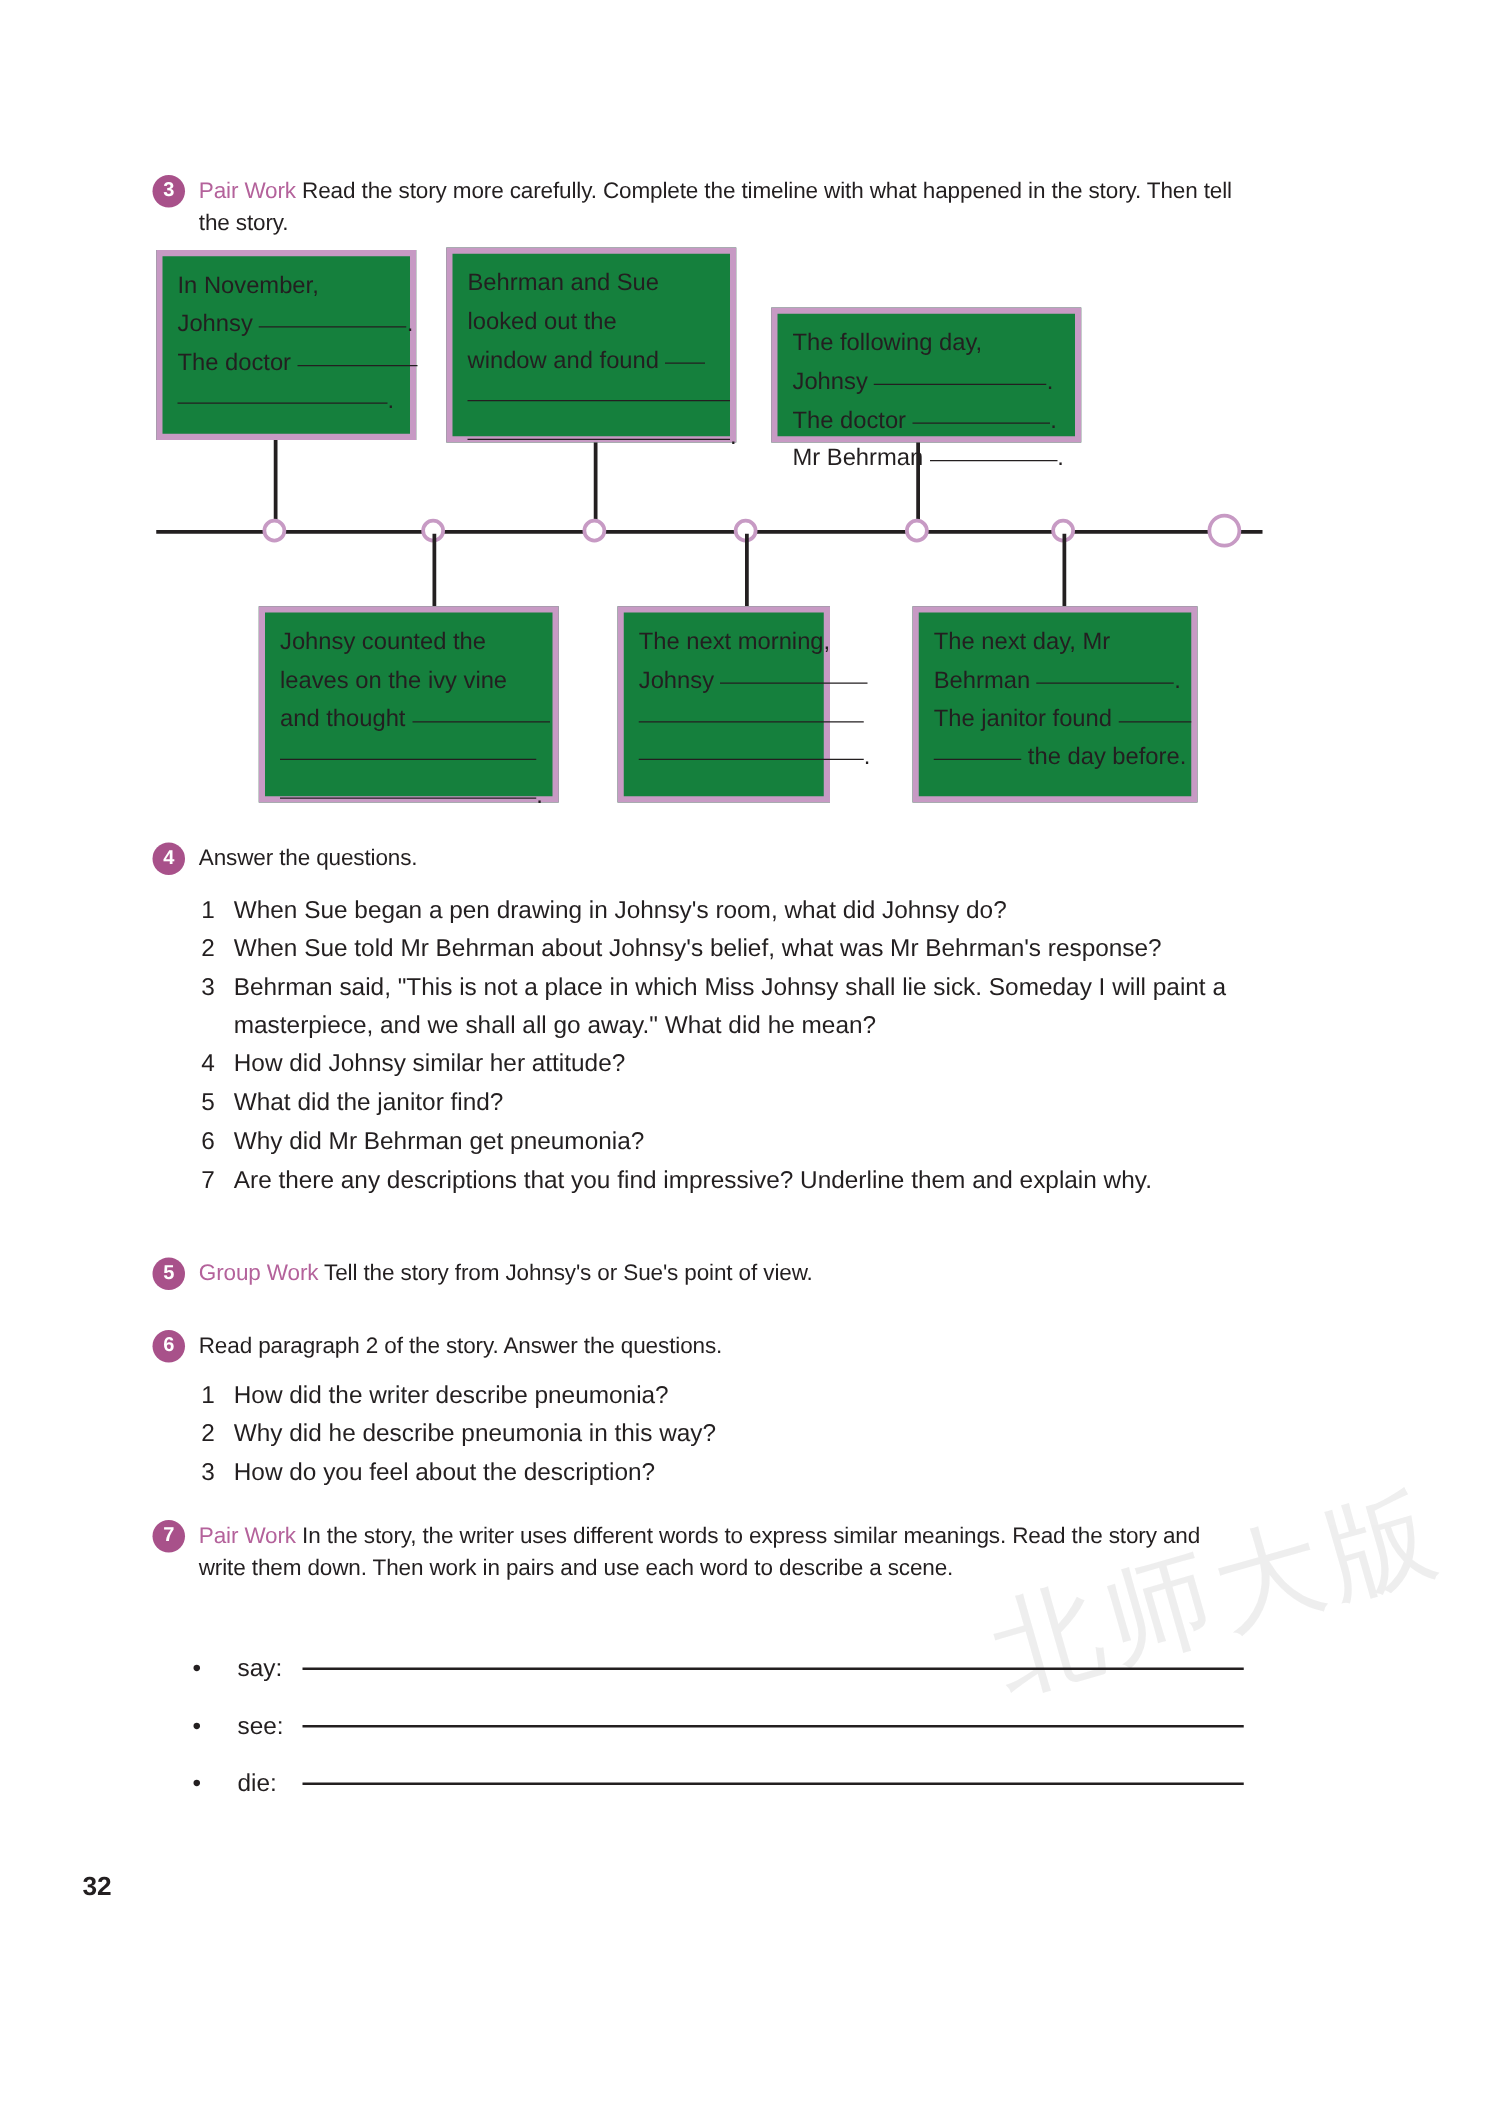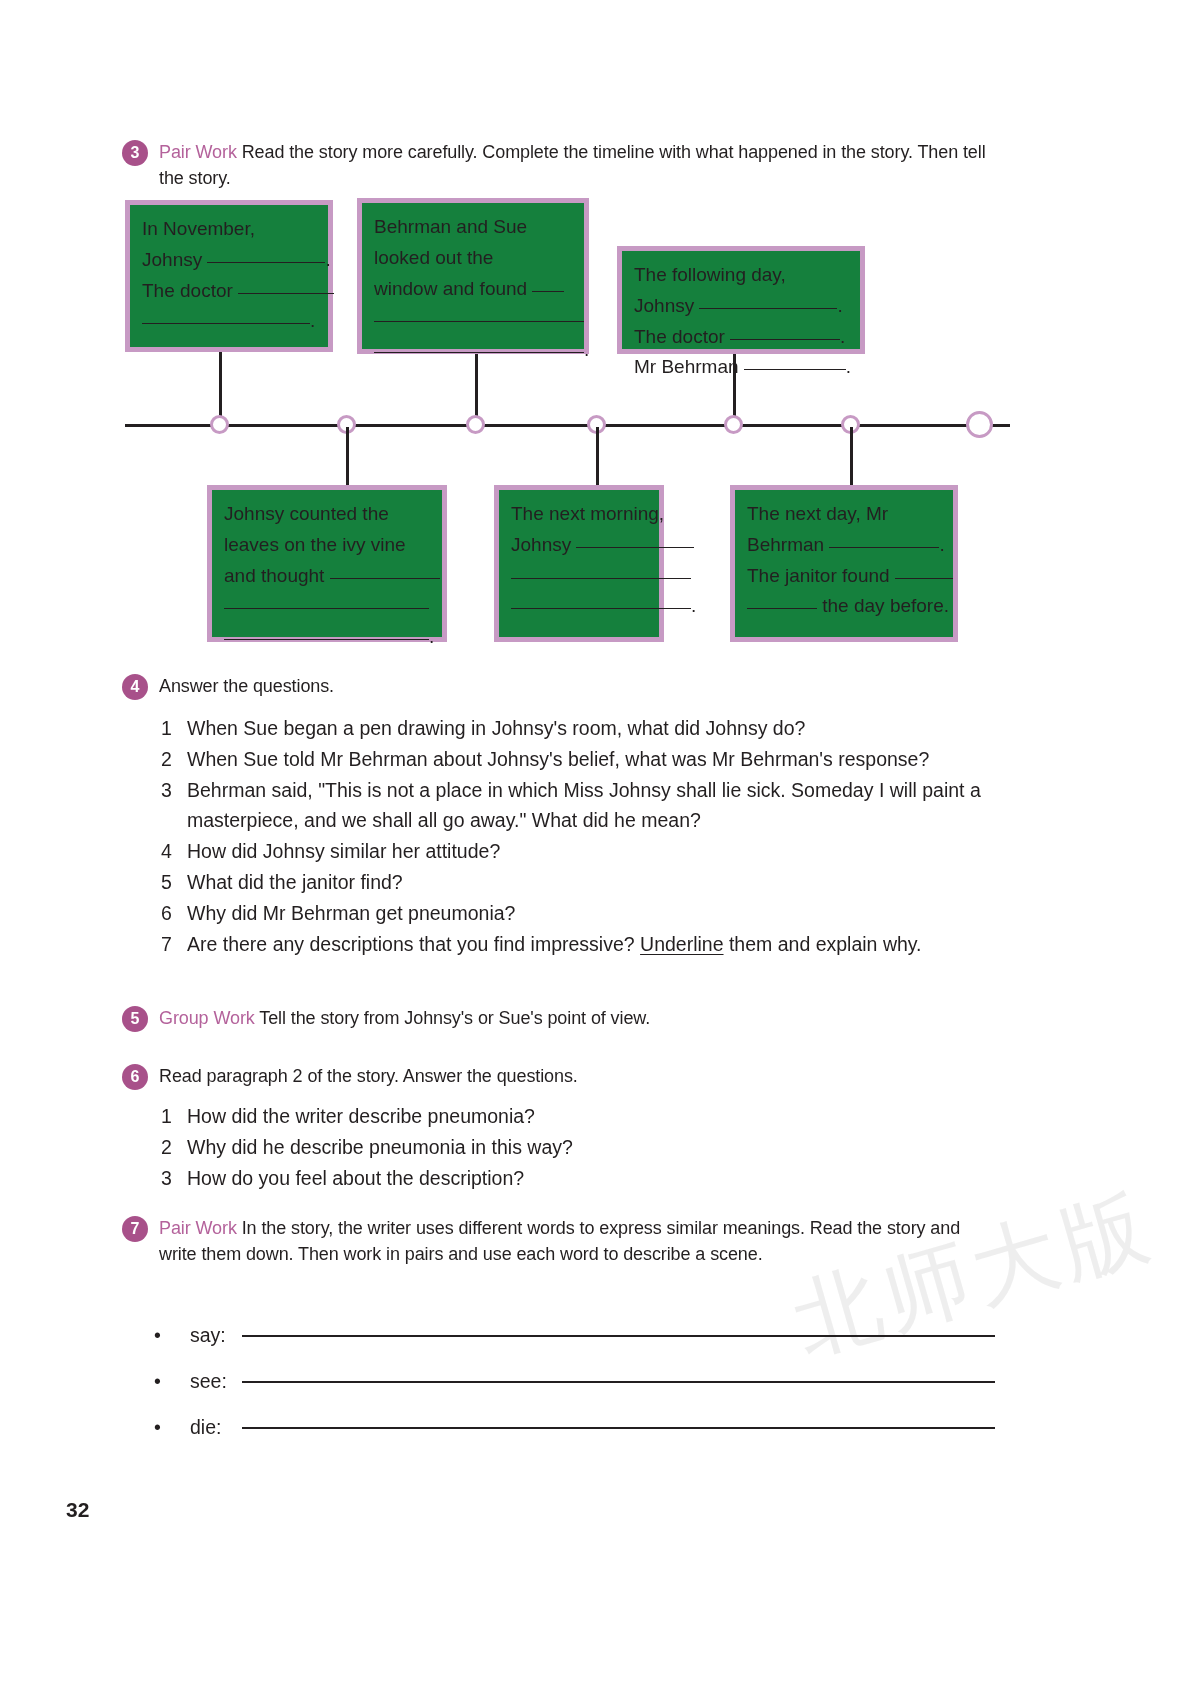--- a/index.html
+++ b/index.html
@@ -142,21 +142,20 @@
     flex: 0 0 auto;
     width: 30px;
     text-align: left;
     padding-left: 4px;
     box-sizing: border-box;
   }
   .qtext {
     flex: 1 1 auto;
   }
   .u {
-    text-decoration: underline;
     text-underline-offset: 3px;
     margin-top: 32px;
   }
 
   
   .words {
     position: absolute;
     left: 150px;
     top: 1324px;
     width: 845px;

